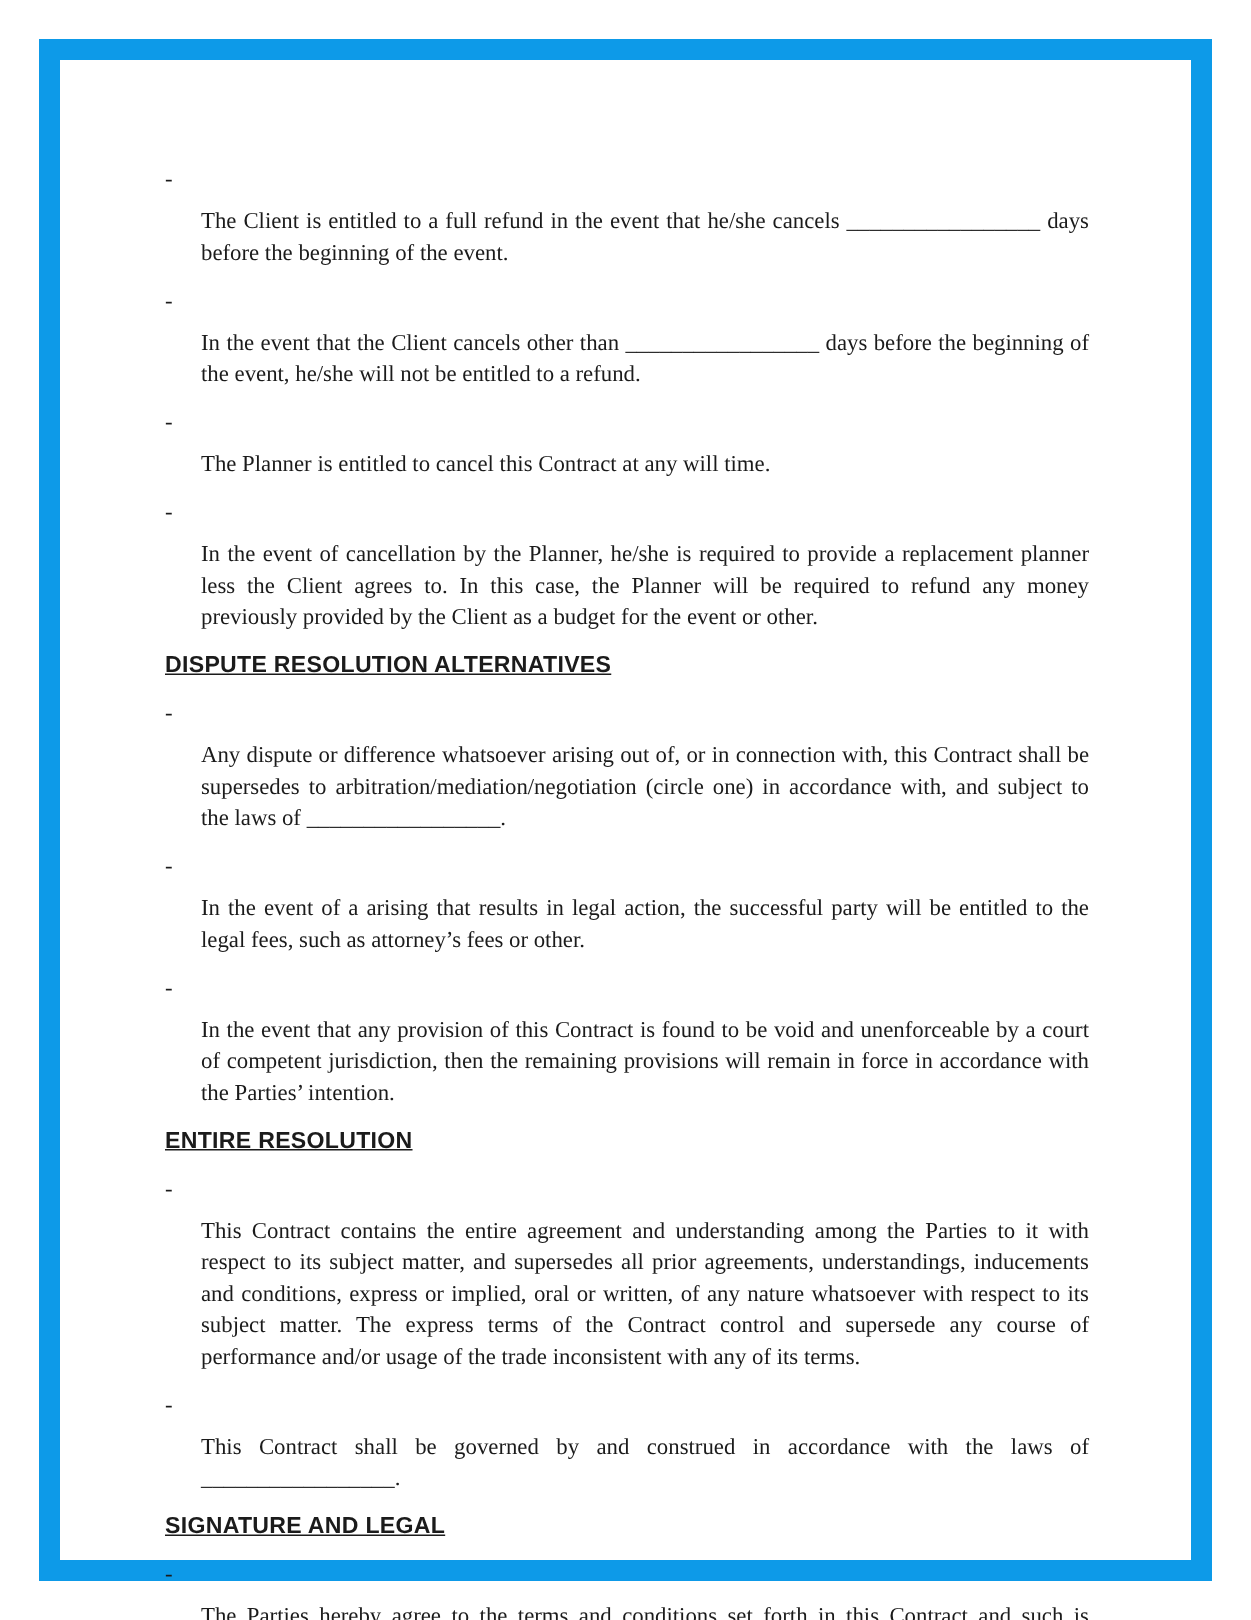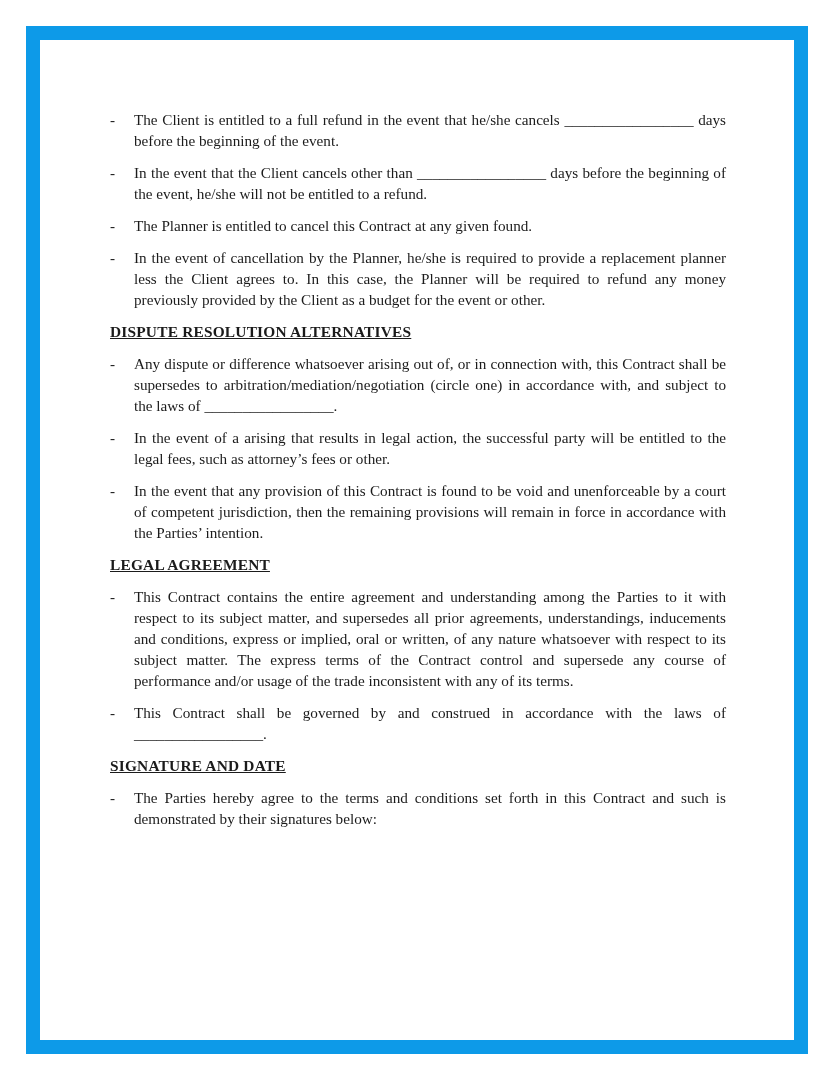--- a/index.html
+++ b/index.html
@@ -25,60 +25,61 @@
     box-sizing: content-box;
   }
   .content {
     padding: 69px 68px 0 70px;
     font-family: "Liberation Serif", serif;
     font-size: 15.2px;
     line-height: 21px;
     color: #1b1b1b;
   }
   .heading {
-    font-family: Liberation Serif, serif;
+    font-family: Liberation Sans, sans-serif;
     font-size: 15.4px;
     line-height: 21px;
     font-weight: bold;
     text-decoration: underline;
     letter-spacing: 0.2px;
     margin: 0 0 11px 0;
   }
   .bullet {
     display: flex;
     margin: 0 0 11px 0;
   }
   .marker {
     flex: none;
     width: 24px;
   }
   .btext {
     flex: 1;
     text-align: justify;
+    margin-top: 28px;
   }
 </style>
 </head>
 <body>
 
 <div class="canvas">
   <div class="frame">
     <div class="content">
 
       <div class="section">
         <div class="bullet">
           <span class="marker">-</span>
           <span class="btext">The Client is entitled to a full refund in the event that he/she cancels _________________ days before the beginning of the event.</span>
         </div>
         <div class="bullet">
           <span class="marker">-</span>
           <span class="btext">In the event that the Client cancels other than _________________ days before the beginning of the event, he/she will not be entitled to a refund.</span>
         </div>
         <div class="bullet">
           <span class="marker">-</span>
-          <span class="btext">The Planner is entitled to cancel this Contract at any given found.</span>
+          <span class="btext">The Planner is entitled to cancel this Contract at any will time.</span>
         </div>
         <div class="bullet">
           <span class="marker">-</span>
           <span class="btext">In the event of cancellation by the Planner, he/she is required to provide a replacement planner less the Client agrees to. In this case, the Planner will be required to refund any money previously provided by the Client as a budget for the event or other.</span>
         </div>
       </div>
 
       <div class="section">
         <h2 class="heading">DISPUTE RESOLUTION ALTERNATIVES</h2>
         <div class="bullet">
@@ -95,36 +96,36 @@
       </div>
 
       <div class="section">
         <div class="bullet">
           <span class="marker">-</span>
           <span class="btext">In the event that any provision of this Contract is found to be void and unenforceable by a court of competent jurisdiction, then the remaining provisions will remain in force in accordance with the Parties’ intention.</span>
         </div>
       </div>
 
       <div class="section">
-        <h2 class="heading">LEGAL AGREEMENT</h2>
+        <h2 class="heading">ENTIRE RESOLUTION</h2>
         <div class="bullet">
           <span class="marker">-</span>
           <span class="btext">This Contract contains the entire agreement and understanding among the Parties to it with respect to its subject matter, and supersedes all prior agreements, understandings, inducements and conditions, express or implied, oral or written, of any nature whatsoever with respect to its subject matter. The express terms of the Contract control and supersede any course of performance and/or usage of the trade inconsistent with any of its terms.</span>
         </div>
       </div>
 
       <div class="section">
         <div class="bullet">
           <span class="marker">-</span>
           <span class="btext">This Contract shall be governed by and construed in accordance with the laws of _________________.</span>
         </div>
       </div>
 
       <div class="section">
-        <h2 class="heading">SIGNATURE AND DATE</h2>
+        <h2 class="heading">SIGNATURE AND LEGAL</h2>
         <div class="bullet">
           <span class="marker">-</span>
           <span class="btext">The Parties hereby agree to the terms and conditions set forth in this Contract and such is demonstrated by their signatures below:</span>
         </div>
       </div>
 
     </div>
   </div>
 </div>
 

